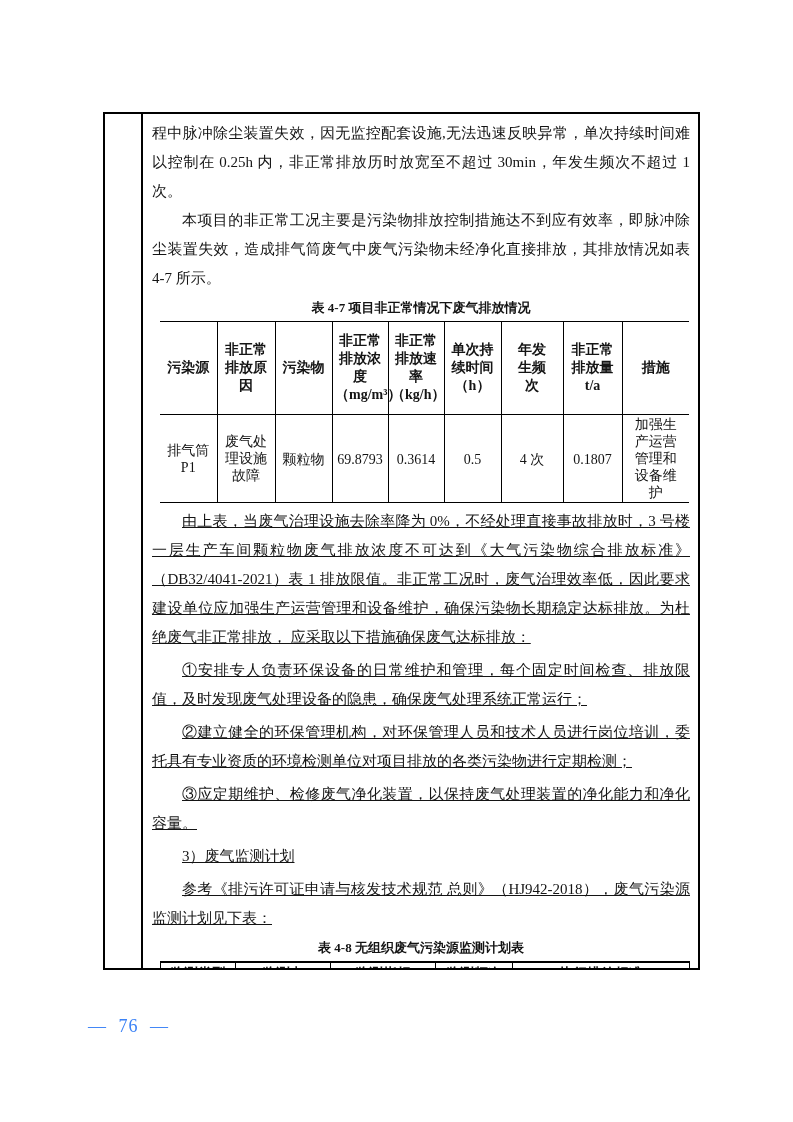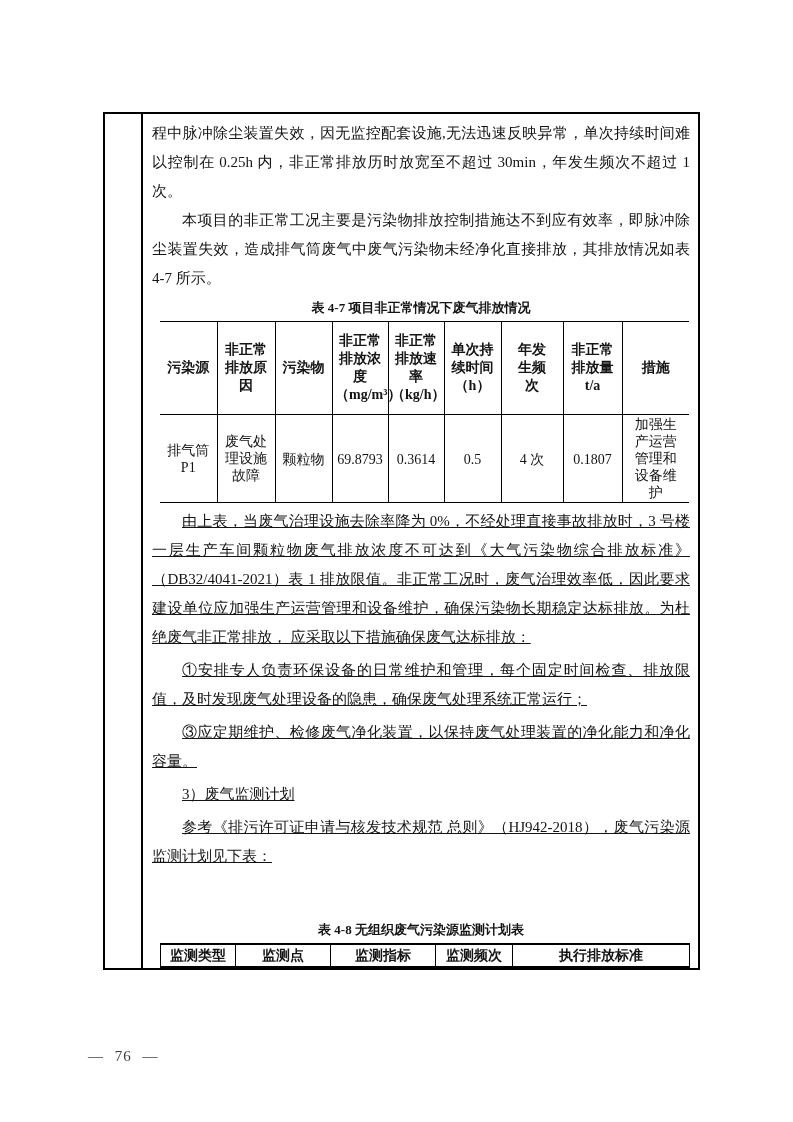--- a/index.html
+++ b/index.html
@@ -35,22 +35,22 @@
   .t47 .drow td{height:83px;margin-top:37px;}
   .t47 td:first-child{border-left:none;}
   .t47 td:last-child{border-right:none;}
   .ci{display:inline-block;vertical-align:middle;text-align:center;}
   .w30{max-width:30px;} .w44{max-width:44px;} .w46{max-width:46px;} .w50{max-width:50px;}
   .bottom-block{margin-top:auto;}
   .t48{border-top:2px solid #000;border-bottom:2px solid #000;}
   .t48 td{font-size:14px;line-height:18px;height:19px;}
   .t48 .hrow td{font-weight:bold;}
   .page-number{
-    position:absolute;left:88px;top:1048px;
-    font-size:15px;letter-spacing:1px;word-spacing:6px;color:#404040;
+    position:absolute;left:88px;top:1016px;
+    font-size:18px;letter-spacing:1px;word-spacing:6px;color:#3b82f6;
   }
 </style>
 </head>
 <body>
 
 <div class="page">
   <div class="page-box">
     <div class="side-col"></div>
     <div class="content">
 
@@ -92,20 +92,21 @@
           <td><span class="ci">0.5</span></td>
           <td><span class="ci">4 次</span></td>
           <td><span class="ci">0.1807</span></td>
           <td><span class="ci w44">加强生产运营管理和设备维护</span></td>
         </tr>
       </tbody>
         </table>
 
       <p class="body-text indent gap">由上表，当废气治理设施去除率降为 0%，不经处理直接事故排放时，3 号楼一层生产车间颗粒物废气排放浓度不可达到《大气污染物综合排放标准》（DB32/4041-2021）表 1 排放限值。非正常工况时，废气治理效率低，因此要求建设单位应加强生产运营管理和设备维护，确保污染物长期稳定达标排放。为杜绝废气非正常排放， 应采取以下措施确保废气达标排放：</p>
       <p class="body-text indent gap">①安排专人负责环保设备的日常维护和管理，每个固定时间检查、排放限值，及时发现废气处理设备的隐患，确保废气处理系统正常运行；</p>
+      <p class="body-text indent gap">②建立健全的环保管理机构，对环保管理人员和技术人员进行岗位培训，委托具有专业资质的环境检测单位对项目排放的各类污染物进行定期检测；</p>
       <p class="body-text indent gap">③应定期维护、检修废气净化装置，以保持废气处理装置的净化能力和净化容量。</p>
       <p class="body-text indent gap">3）废气监测计划</p>
       <p class="body-text indent gap">参考《排污许可证申请与核发技术规范 总则》（HJ942-2018），废气污染源监测计划见下表：</p>
 
       <div class="bottom-block">
         <div class="table-title">表 4-8 无组织废气污染源监测计划表</div>
         <table class="t48">
           <colgroup>
             <col style="width:75px">
               <col style="width:95px">

